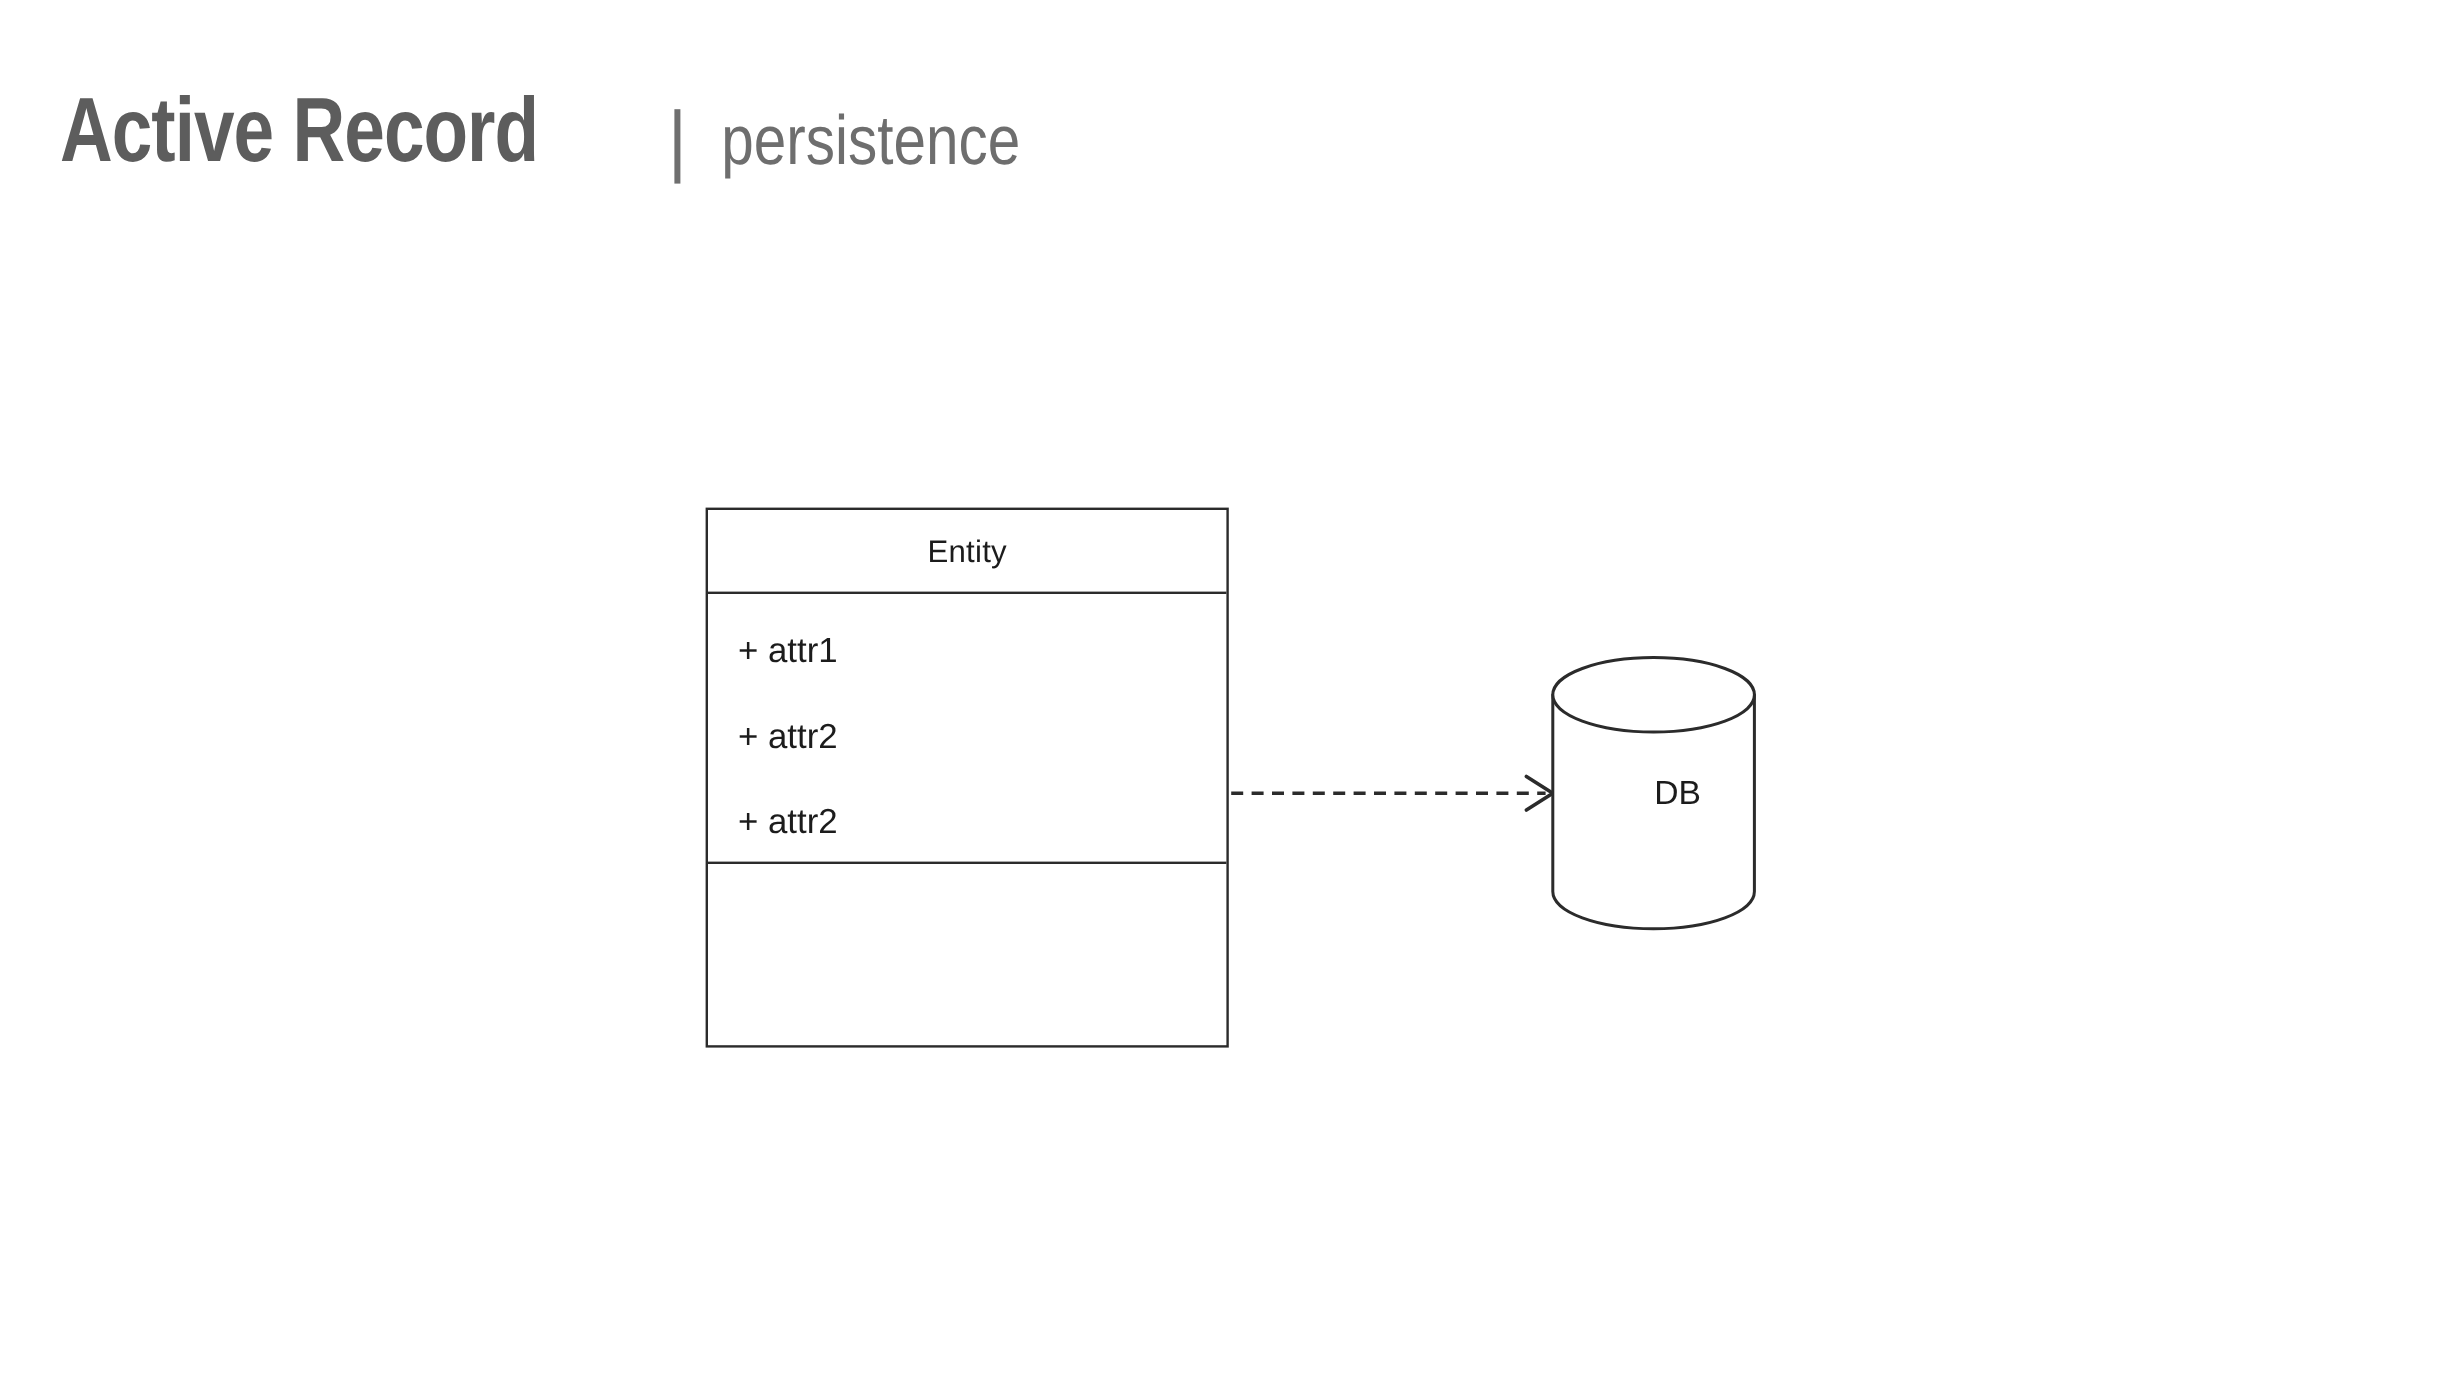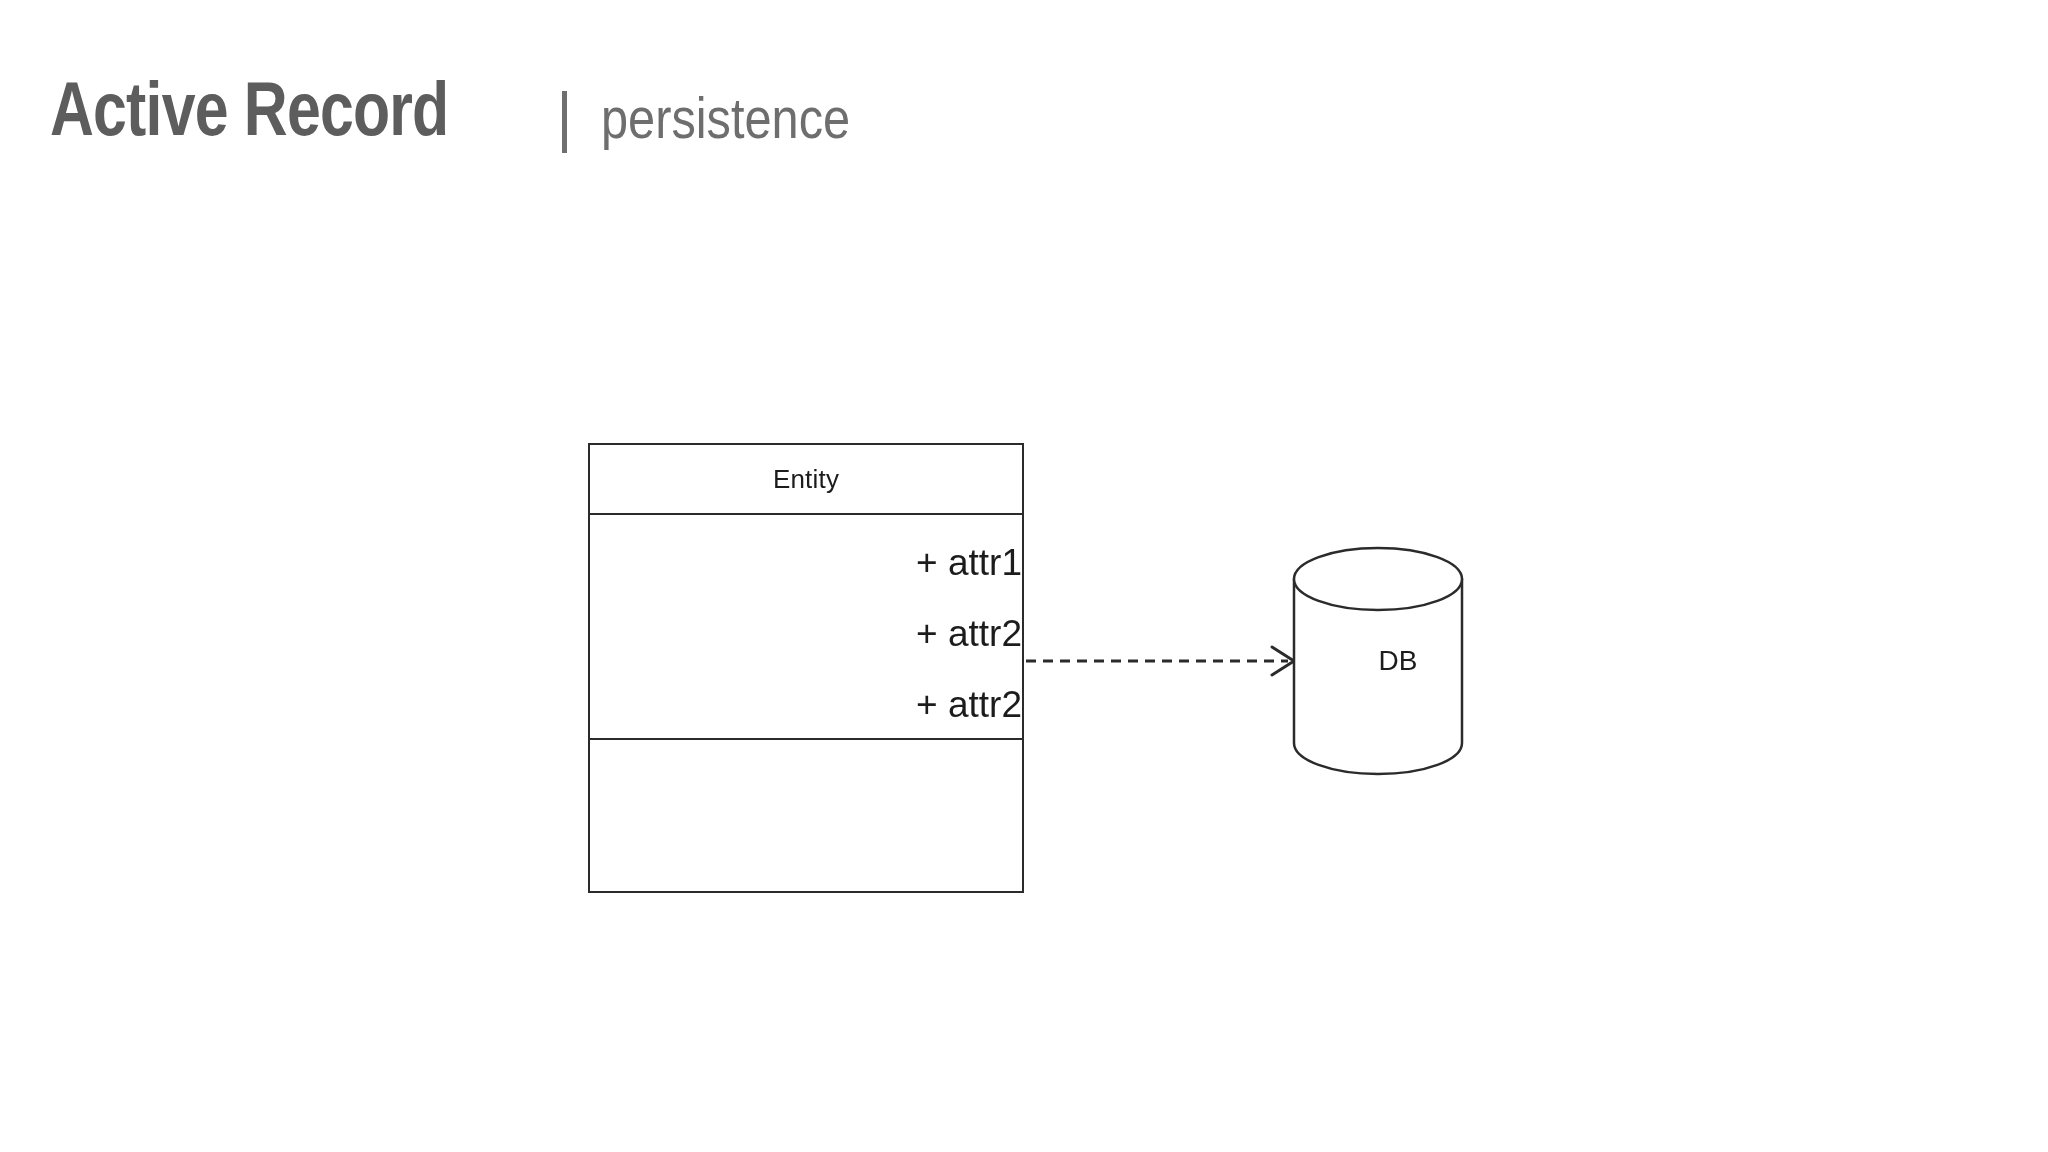--- a/index.html
+++ b/index.html
@@ -64,21 +64,21 @@
     left: 0;
     top: 0;
     width: 2048px;
     height: 1152px;
   }
 
   
   .uml-class {
     position: absolute;
     left: 588px;
-    top: 443px;
+    top: 423px;
     width: 436px;
     height: 450px;
     box-sizing: border-box;
     border: 2.5px solid #2b2b2b;
     background: #ffffff;
     display: flex;
     flex-direction: column;
   }
   .uml-compartment {
     position: relative;
@@ -104,24 +104,23 @@
   }
   .uml-ops-compartment {
     flex: 1 1 auto;
     padding-top: 26px;
     box-sizing: border-box;
   }
   .uml-member {
     height: 71px;
     line-height: 44px;
     padding-left: 25px;
-    font-size: 37px;
+    font-size: 29px;
     color: #1c1c1c;
     white-space: nowrap;
-    text-align: right;
   }
 
   
   .db-node {
     position: absolute;
     left: 1292px;
     top: 548px;
     width: 172px;
     height: 226px;
   }

